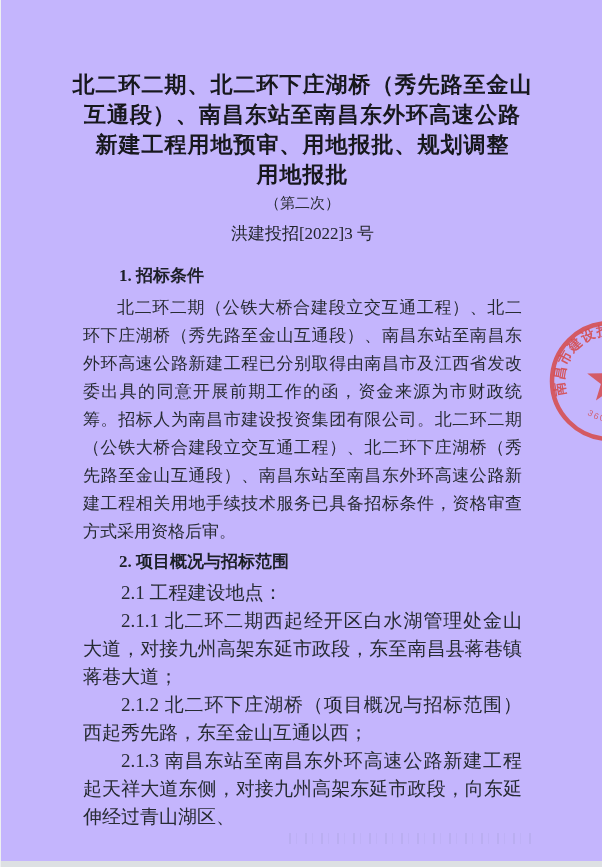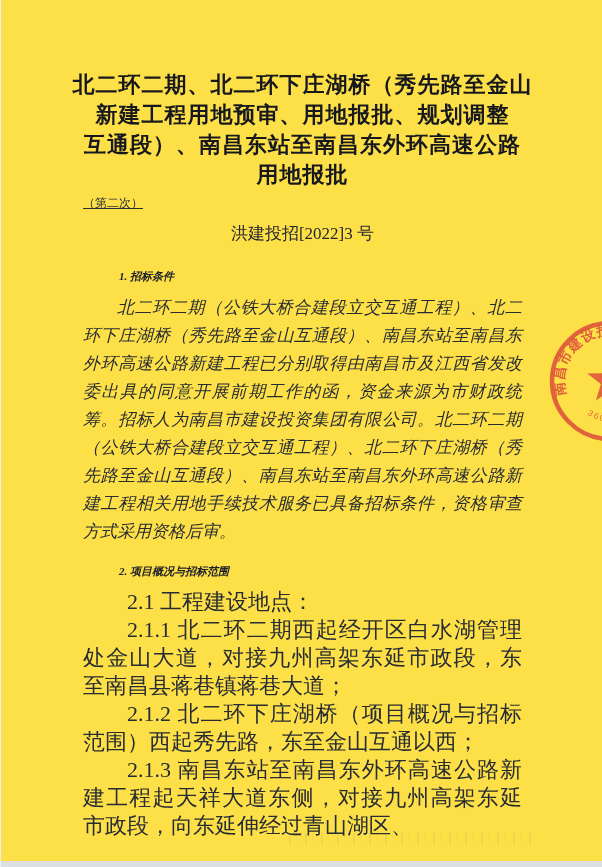--- a/index.html
+++ b/index.html
@@ -1,20 +1,20 @@
 <!DOCTYPE html>
 <html><head>
 <meta charset="utf-8">
 <style>
   html,body{margin:0;padding:0;background:#f2f3f4;}
   .page{
     position:relative;
     width:602px;height:867px;
     margin:0 auto;
-    background:#fde047;
+    background:#c4b5fd;
     overflow:hidden;
     border-left:1px solid #edeff1;
     box-sizing:border-box;
     font-family:"Liberation Serif","DejaVu Serif",serif;
     color:#272b33;
   }
   .content{
     position:absolute;inset:0;
     padding:70px 80px 0 82px;
     box-sizing:border-box;
@@ -23,55 +23,52 @@
     text-align:center;
     font-family:"Liberation Sans","DejaVu Sans",sans-serif;
     font-weight:bold;
     font-size:22px;
     line-height:30px;
     letter-spacing:1px;
     color:#17181d;
     margin:0 -30px; 
   }
   .subtitle{
-    text-align:left;
-    font-size:12px;
+    text-align:center;
+    font-size:15px;
     line-height:18px;
     margin-top:4px;
     color:#2a2e36;
-    text-decoration:underline;
   }
   .doc-number{
     text-align:center;
     font-size:17px;
     line-height:20px;
     margin-top:12px;
     color:#23262e;
   }
   .sec-heading{
     font-weight:bold;
-    font-size:11px;
+    font-size:17px;
     line-height:22px;
     margin:21px 0 0 0;
     padding-left:36px;
     color:#1d2028;
-    font-style:italic;
   }
-  .sec-heading.second{margin-top:14px;}
+  .sec-heading.second{margin-top:5px;}
   .body-p{
     font-size:17px;
     line-height:28px;
     text-align:justify;
     text-indent:2em;
     margin:7px 0 0 0;
     color:#272b33;
-    font-style:italic;
   }
   .item-p{
-    font-size:22px;
+    font-size:19px;
     line-height:28px;
     text-align:justify;
     text-indent:2em;
     margin:0;
     color:#272b33;
   }
   .item-p.first{margin-top:6px;}
   .seal-wrap{
     position:absolute;
     left:545px;top:318px;
@@ -96,22 +93,22 @@
   }
 </style>
 </head>
 <body>
 
 <div class="page">
   <div class="content">
 
     <div class="title">
       <div>北二环二期、北二环下庄湖桥（秀先路至金山</div>
+      <div>互通段）、南昌东站至南昌东外环高速公路</div>
       <div>新建工程用地预审、用地报批、规划调整</div>
-      <div>互通段）、南昌东站至南昌东外环高速公路</div>
       <div>用地报批</div>
     </div>
 
     <div class="subtitle">（第二次）</div>
 
     <div class="doc-number">洪建投招[2022]3 号</div>
 
     <div class="sec-heading">1. 招标条件</div>
 
     <p class="body-p">北二环二期（公铁大桥合建段立交互通工程）、北二环下庄湖桥（秀先路至金山互通段）、南昌东站至南昌东外环高速公路新建工程已分别取得由南昌市及江西省发改委出具的同意开展前期工作的函，资金来源为市财政统筹。招标人为南昌市建设投资集团有限公司。北二环二期（公铁大桥合建段立交互通工程）、北二环下庄湖桥（秀先路至金山互通段）、南昌东站至南昌东外环高速公路新建工程相关用地手续技术服务已具备招标条件，资格审查方式采用资格后审。</p>

